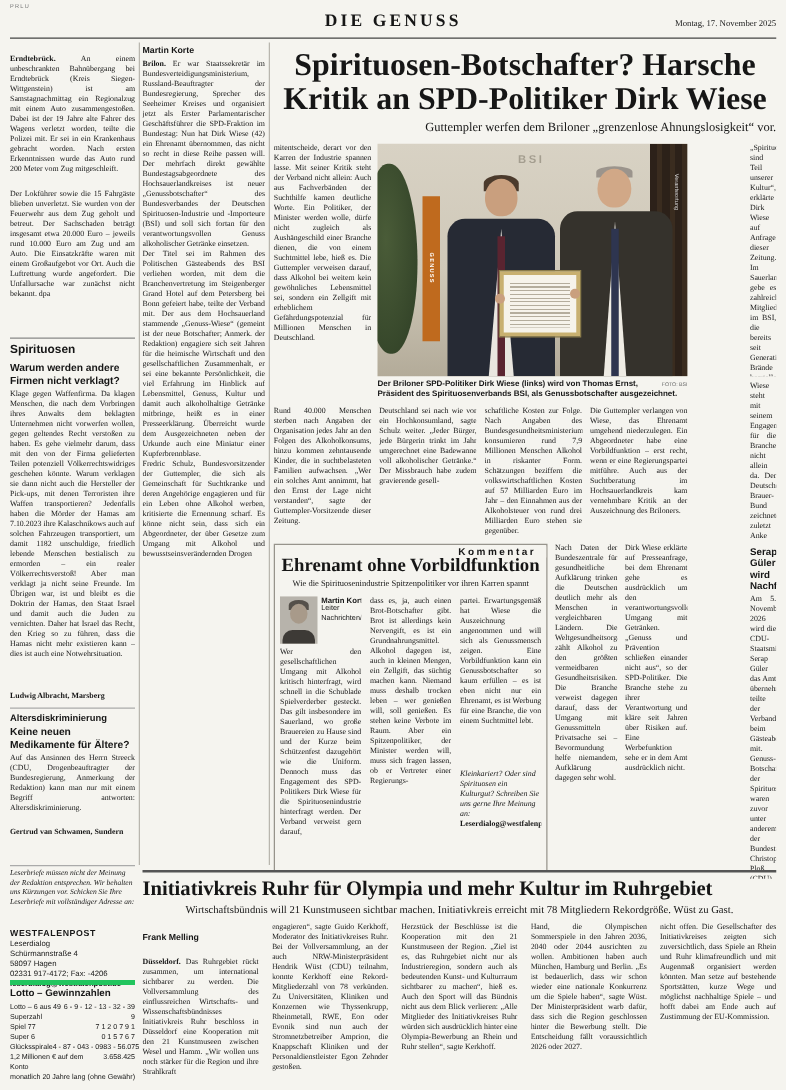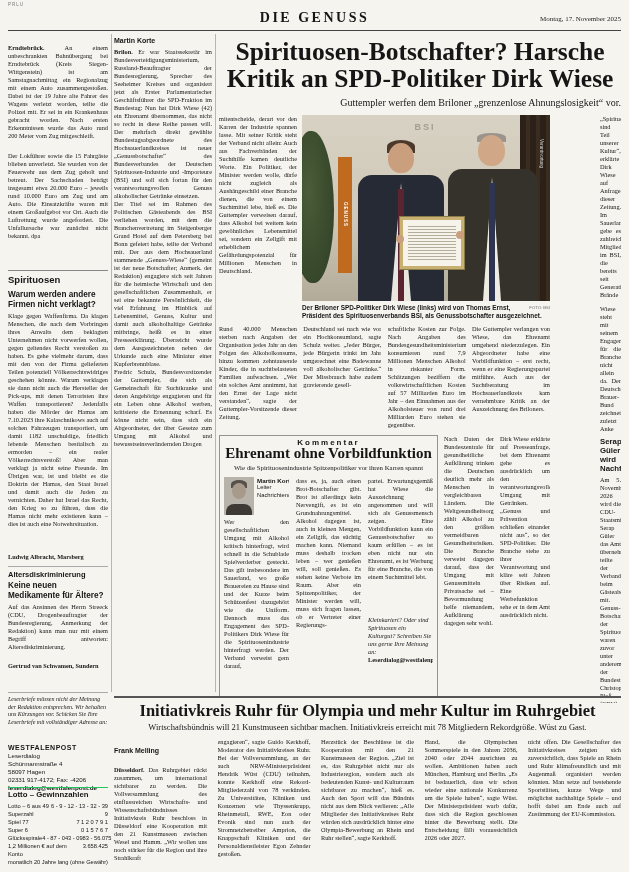--- a/index.html
+++ b/index.html
@@ -26,21 +26,21 @@
   .letters-label{font:bold 9.5px/12px "Liberation Sans",sans-serif;margin:0 0 4px 0;}
   .letter-title{font:bold 8.2px/9.5px "Liberation Sans",sans-serif;margin:0 0 3px 0;}
   .letter-kicker{font:bold 7.5px/9px "Liberation Sans",sans-serif;border-top:1px solid #aaa;padding-top:3px;margin:4px 0 2px 0;}
   .l1-body{height:238px;}
   .l2-body{height:56px;}
   .disclaimer{position:absolute;bottom:132px;left:0;width:100px;font:italic 6px/7.6px "Liberation Serif",serif;
               border-top:1px solid #aaa;padding-top:3px;height:40px;overflow:hidden;}
   .address{position:absolute;bottom:76px;left:0;width:100px;font:6.2px/8px "Liberation Sans",sans-serif;}
   .address .org{font:bold 7px/9px "Liberation Sans",sans-serif;letter-spacing:.5px;}
   .address .mail{font-weight:bold;}
-  .lotto{position:absolute;bottom:2px;left:0;width:100px;border-top:1px solid #22c55e;padding-top:2px;}
+  .lotto{position:absolute;bottom:2px;left:0;width:100px;border-top:4px solid #22c55e;padding-top:2px;}
   .lotto-title{font:bold 7.8px/10px "Liberation Sans",sans-serif;margin-bottom:2px;}
   .lotto-row{display:flex;justify-content:space-between;font:5.7px/8px "Liberation Sans",sans-serif;}
   .lotto-row .lv{text-align:right;white-space:nowrap;}
   
   .col-intro{position:absolute;left:114px;top:36px;width:98px;height:658px;}
   .col-intro .col{height:646px;}
   
   .main{position:absolute;left:219px;top:36px;width:402px;height:658px;}
   .main-hl{font:bold 25.5px/27px "Liberation Serif",serif;text-align:center;margin:2px 0 4px 0;}
   .main-sub{font:10px/13px "Liberation Serif",serif;text-align:right;margin-bottom:6px;}
@@ -88,39 +88,39 @@
   .hand{position:absolute;width:8px;height:8px;border-radius:50%;background:#c99f7e;z-index:6;}
   .caption-row{margin:3px 0 4px 83px;width:248px;height:17px;overflow:hidden;}
   .caption{font:bold 6.4px/7.8px "Liberation Sans",sans-serif;}
   .credit{float:right;font:4.2px/7.8px "Liberation Sans",sans-serif;color:#6b6b6b;margin-left:4px;}
   .cols-row{display:flex;justify-content:space-between;height:106px;margin-bottom:4px;}
   .cols-row .col{width:78px;height:106px;}
   .bottom-row{display:flex;gap:6px;height:268px;}
   .mid-col{width:50px;height:268px;}
   
   .kommentar{position:relative;width:219px;height:262px;border:1px solid #97948c;padding:0 4px;box-sizing:border-box;}
-  .k-label{position:absolute;top:-5px;left:0;right:0;text-align:center;}
+  .k-label{position:absolute;top:-5px;left:0;right:0;text-align:right;}
   .k-label span{background:#f5f4ef;padding:0 8px;font:bold 8px/10px "Liberation Sans",sans-serif;letter-spacing:2px;}
   .k-hl{font:bold 15px/17px "Liberation Serif",serif;text-align:center;margin:9px 0 2px 0;}
   .k-sub{font:6.8px/8px "Liberation Serif",serif;text-align:center;margin-bottom:5px;}
   .k-cols{display:flex;justify-content:space-between;height:200px;}
   .k-col{width:65px;height:200px;overflow:hidden;}
   .k-head{display:flex;gap:3px;margin-bottom:3px;}
   .portrait{position:relative;width:30px;height:38px;background:#b7b3ab;overflow:hidden;flex:none;}
   .portrait .p-hair{position:absolute;left:7px;top:3px;width:16px;height:8px;border-radius:50% 50% 0 0;background:#55504a;}
   .portrait .p-face{position:absolute;left:8px;top:6px;width:14px;height:16px;border-radius:50%;background:#a89a8a;}
   .portrait .p-torso{position:absolute;left:2px;bottom:0;width:26px;height:11px;border-radius:8px 8px 0 0;background:#3d3a36;}
   .k-author{font:bold 6.2px/7.4px "Liberation Sans",sans-serif;}
   .k-role{font:5.8px/7.4px "Liberation Sans",sans-serif;font-weight:normal;}
   .k-cta{font:italic 6.3px/8px "Liberation Serif",serif;margin-top:3px;}
   .k-cta-mail{font:bold 6.3px/8px "Liberation Serif",serif;}
   
   .hrule-bottom{position:absolute;left:114px;top:696px;width:507px;height:1.5px;background:#555;}
   .bottom{position:absolute;left:114px;top:700px;width:507px;height:170px;}
-  .b-hl{font:bold 16.5px/19px "Liberation Serif",serif;text-align:center;margin:1px 0 2px 0;}
+  .b-hl{font:bold 16.5px/19px "Liberation Serif",serif;text-align:left;margin:1px 0 2px 0;}
   .b-sub{font:8.5px/11px "Liberation Serif",serif;text-align:center;margin-bottom:5px;}
   .b-cols{display:flex;justify-content:space-between;height:128px;}
   .b-col{width:93px;height:128px;overflow:hidden;font:6.3px/8px "Liberation Serif",serif;text-align:justify;white-space:pre-line;}
 </style>
 </head>
 <body>
 
 <div class="page">
 
   <div class="header">

